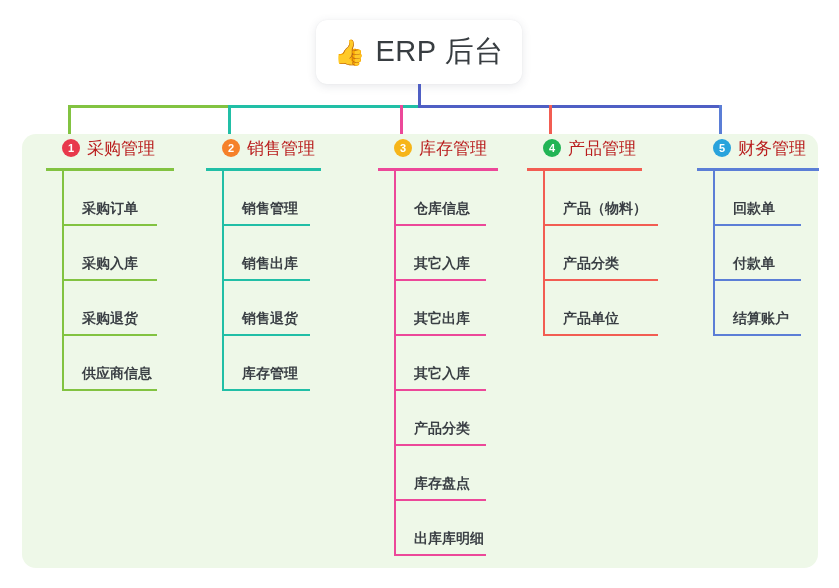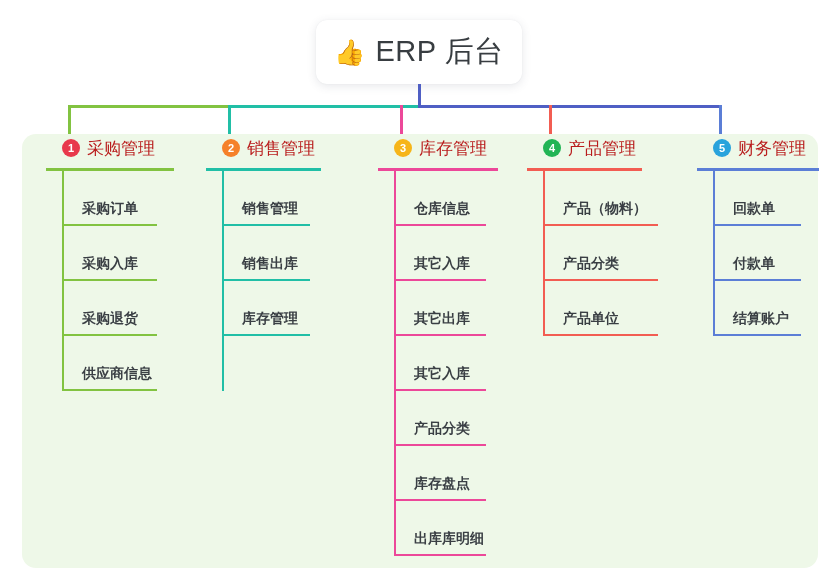--- a/index.html
+++ b/index.html
@@ -190,20 +190,24 @@
             <div class="trunk" style="height: 220px; background: rgb(33, 191, 166);"></div>
             <div class="leaf">
               <span class="leaf-text">销售管理</span>
               <div class="leaf-rule" style="width: 88px; background: rgb(33, 191, 166);"></div>
             </div>
             <div class="leaf">
               <span class="leaf-text">销售出库</span>
               <div class="leaf-rule" style="width: 88px; background: rgb(33, 191, 166);"></div>
             </div>
             <div class="leaf">
+              <span class="leaf-text">销售退货</span>
+              <div class="leaf-rule" style="width: 88px; background: rgb(33, 191, 166);"></div>
+            </div>
+            <div class="leaf">
               <span class="leaf-text">库存管理</span>
               <div class="leaf-rule" style="width: 88px; background: rgb(33, 191, 166);"></div>
             </div>
           </div>
         </div>
         <div class="column" style="left: 356px;">
           <div class="col-head">
             <span class="badge" style="background: rgb(246, 181, 25);">3</span>
             <span class="col-title">库存管理</span>
           </div>

